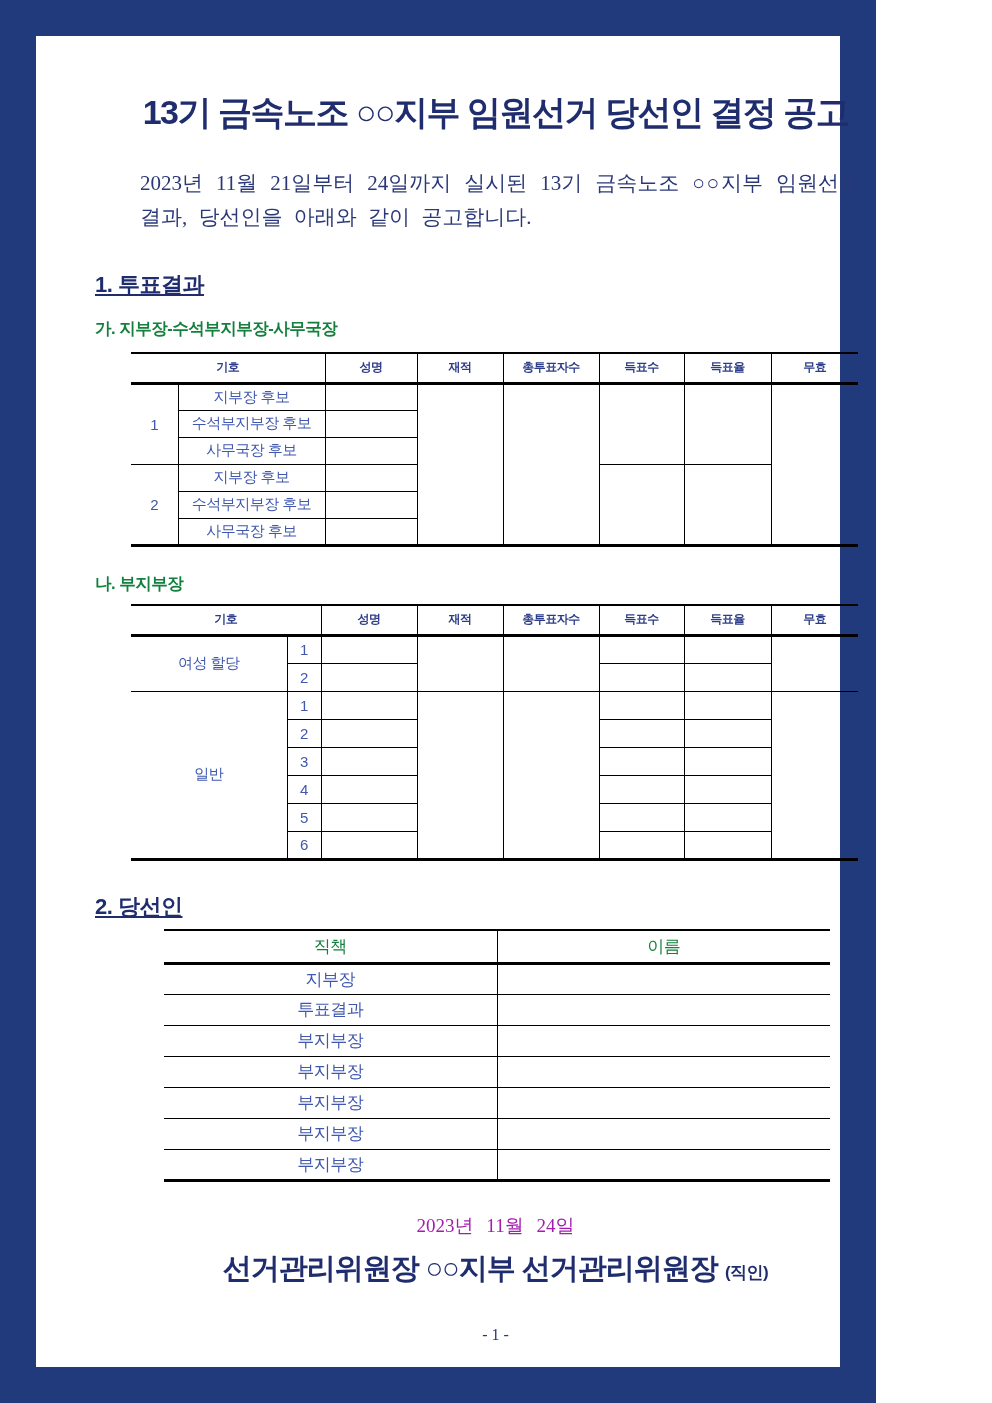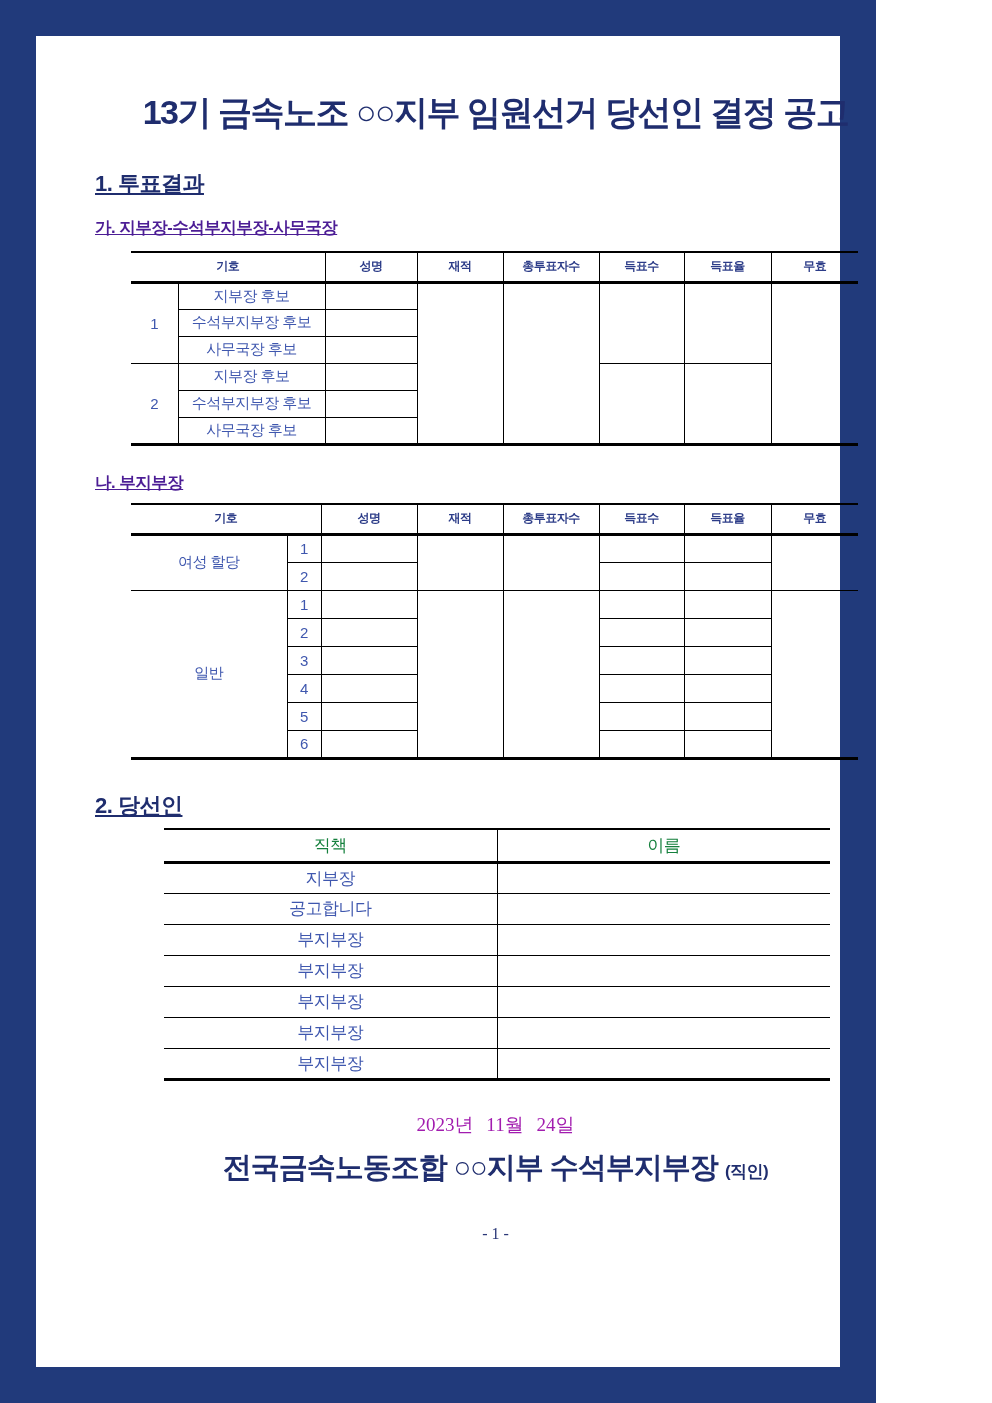--- a/index.html
+++ b/index.html
@@ -13,21 +13,21 @@
              padding:0 59px; }
 
   
   .doc-title { margin-top:57px; text-align:center; font-size:34px; line-height:1.2;
                font-weight:900; letter-spacing:-1.5px; color:#1f2d6e; }
   .intro { margin:33px 36px 0 45px; text-align:justify; word-break:break-all;
            font-family:"Liberation Serif","DejaVu Serif",serif;
            font-size:21px; line-height:1.62; word-spacing:6px; color:#2b3878; }
   .h-sec { margin:36px 0 0 0; font-size:22px; font-weight:800; letter-spacing:-0.5px; color:#1f2d6e;text-decoration:underline; }
   .h-sec.second { margin-top:31px; }
-  .h-sub { margin:18px 0 0 0; font-size:16.5px; font-weight:700; letter-spacing:-0.5px; color:#4c1d95;text-decoration:underline; }
+  .h-sub { margin:18px 0 0 0; font-size:16.5px; font-weight:700; letter-spacing:-0.5px; color:#15803d; }
   .h-sub.second { margin-top:26px; }
 
   
   table { border-collapse:collapse; table-layout:fixed; }
   .vtable { width:727px; margin-left:36px;
             border-top:2.5px solid #000; border-bottom:3px solid #000; }
   .vtable.ta { margin-top:12px; }
   .vtable.tb { margin-top:9px; }
   .vtable th, .vtable td { border-right:1.5px solid #000; border-bottom:1.5px solid #000;
             padding:0; text-align:center; vertical-align:middle; overflow:hidden;
@@ -60,20 +60,21 @@
 </head>
 <body>
 
 <div class="page">
   <div class="frame"></div>
 
   <div class="content">
 
     <div class="doc-title">13기 금속노조 ○○지부 임원선거 당선인 결정 공고</div>
 
+    <p class="intro">2023년 11월 21일부터 24일까지 실시된 13기 금속노조 ○○지부 임원선거 결과, 당선인을 아래와 같이 공고합니다.</p>
 
     <div class="h-sec">1. 투표결과</div>
 
     <div class="h-sub">가. 지부장-수석부지부장-사무국장</div>
 
     <table class="vtable ta">
       <colgroup>
         <col style="width:47px">
           <col style="width:147px">
           <col style="width:92px">
@@ -227,21 +228,21 @@
           <th>직책</th>
           <th>이름</th>
         </tr>
       </thead>
       <tbody>
         <tr>
           <td>지부장</td>
           <td></td>
         </tr>
         <tr>
-          <td>공고합니다</td>
+          <td>투표결과</td>
           <td></td>
         </tr>
         <tr>
           <td>부지부장</td>
           <td></td>
         </tr>
         <tr>
           <td>부지부장</td>
           <td></td>
         </tr>
@@ -256,20 +257,20 @@
         <tr>
           <td>부지부장</td>
           <td></td>
         </tr>
       </tbody>
     </table>
 
     <div class="date-line">2023년 11월 24일</div>
 
     <div class="sig-line">
-      <span>전국금속노동조합 ○○지부 수석부지부장</span>
+      <span>선거관리위원장 ○○지부 선거관리위원장</span>
       <span class="seal">(직인)</span>
     </div>
 
     <div class="page-no">- 1 -</div>
 
   </div>
 </div>
 
 </body></html>

